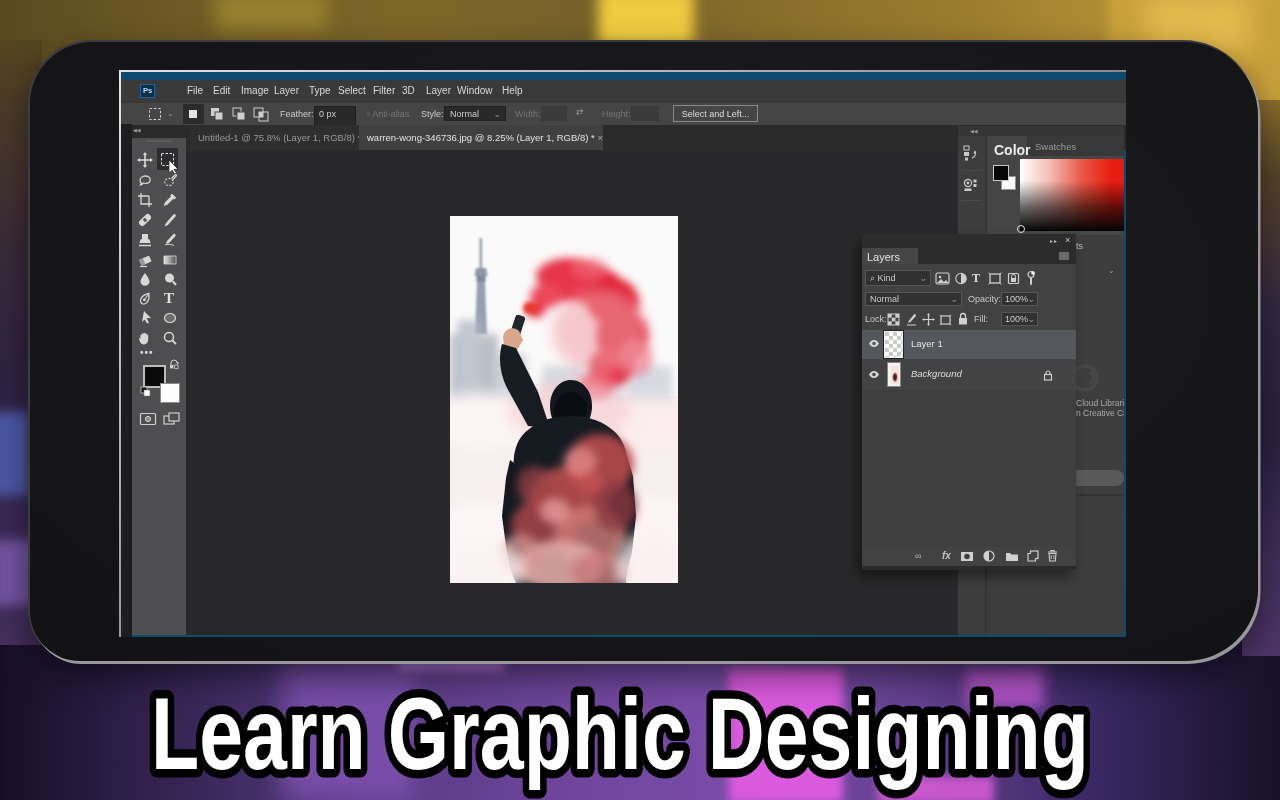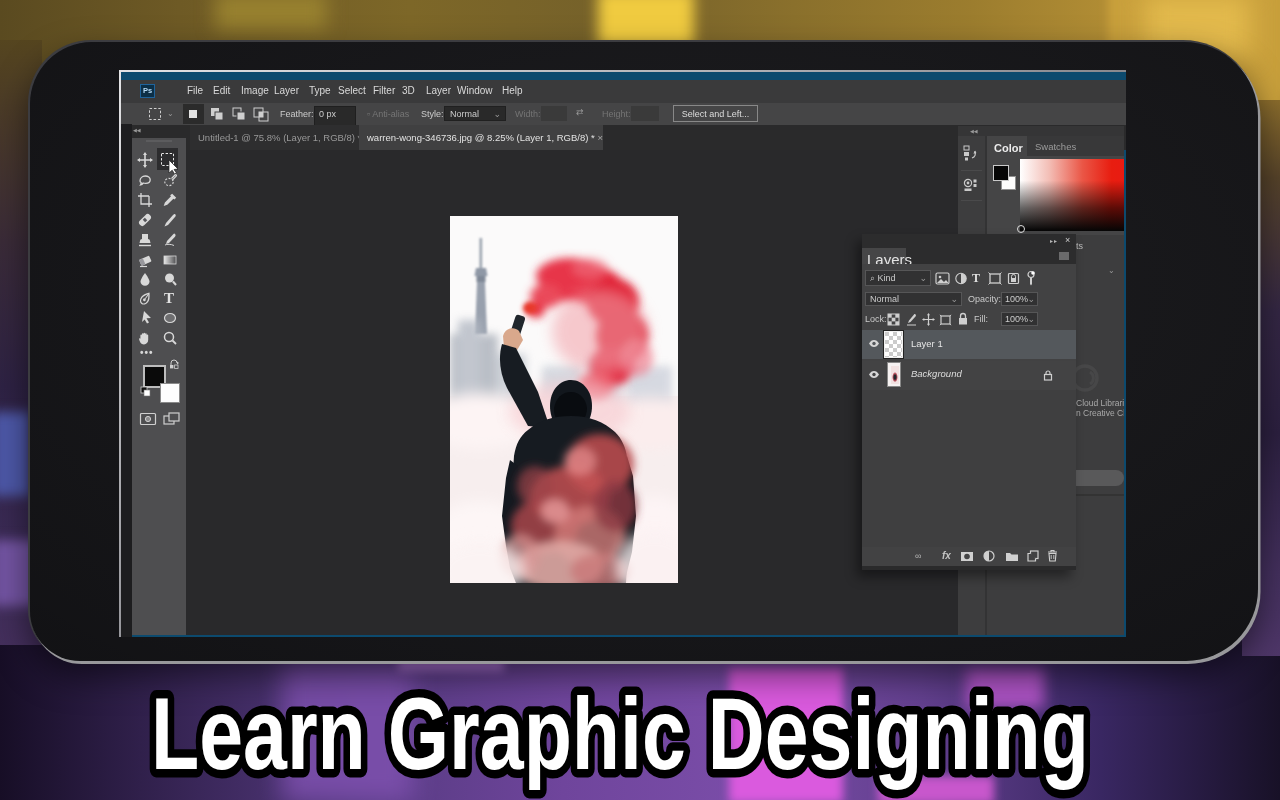--- a/index.html
+++ b/index.html
@@ -460,21 +460,21 @@
       <svg class="abs" style="left:5px;top:52px" width="15" height="14" viewBox="0 0 15 14">
         <circle cx="5" cy="5" r="3.6" fill="none" stroke="#c9c9c9" stroke-width="1.2"></circle>
         <circle cx="5" cy="5" r="1.4" fill="#c9c9c9"></circle>
         <rect x="10.5" y="1.5" width="3" height="3" fill="#c9c9c9"></rect>
         <rect x="10.5" y="6" width="3" height="3" fill="#c9c9c9"></rect>
         <rect x="1.5" y="10.5" width="7" height="2.5" fill="#c9c9c9"></rect>
       </svg>
       <div class="abs" style="left:3px;top:74px;width:21px;height:1px;background:#4a4a4b"></div>
       <div class="abs" id="colorpanel" style="left:29px;top:10px;width:137px;height:99px;background:#454546">
         <div class="abs" style="left:0;top:0;width:137px;height:20px;background:#383839"></div>
-        <div class="abs" style="left:0;top:0;width:40px;height:20px;background:#454546;color:#ececec;font-size:11px;font-weight:bold;padding:6px 0 0 7px">Color</div>
+        <div class="abs" style="left:0;top:0;width:40px;height:20px;background:#454546;color:#ececec;font-size:14px;font-weight:bold;padding:6px 0 0 7px">Color</div>
         <span class="abs" style="left:48px;top:5px;color:#9b9b9b;font-size:9.5px">Swatches</span>
         <div class="abs" style="left:6px;top:29px;width:16px;height:16px;background:#060606;border:1px solid #c9c9c9;z-index:2"></div>
         <div class="abs" style="left:14px;top:40px;width:15px;height:14px;background:#fcfcfc;border:1px solid #909090"></div>
         <div class="abs" style="left:33px;top:23px;width:104px;height:72px;background:
           linear-gradient(180deg, rgba(0,0,0,0) 30%, rgba(0,0,0,.6) 68%, #050505 100%),
           linear-gradient(90deg, #ffffff 0%, #f3beb6 28%, #ea5646 60%, #e81d10 88%, #e81b12 100%)"></div>
         <div class="abs" style="left:30px;top:89px;width:8px;height:8px;border:1.3px solid #ddd;border-radius:50%"></div>
       </div>
       <div class="abs" style="left:118px;top:112px;width:48px;height:16px;background:#3d3d3e;color:#bbb;font-size:9px;padding-top:3px">ts</div>
       <span class="abs" style="left:150px;top:140px;color:#999;font-size:8px">⌄</span>
@@ -484,21 +484,21 @@
       </svg>
       <div class="abs" style="left:118px;top:272px;width:48px;height:22px;overflow:hidden;color:#a9a9a9;font-size:8.5px;line-height:10px;white-space:nowrap">Cloud Librari<br>n Creative Clo</div>
       <div class="abs" style="left:118px;top:344px;width:48px;height:16px;background:#59595a;border-radius:0 8px 8px 0"></div>
       <div class="abs" style="left:118px;top:368px;width:48px;height:2px;background:#333"></div>
     </div>
     <div class="abs" id="layers">
       <div class="abs" style="left:0;top:0;width:214px;height:14px;background:#2c2c2d"></div>
       <span class="abs" style="left:188px;top:3px;color:#b5b5b5;font-size:6px;letter-spacing:1px">▸▸</span>
       <span class="abs" style="left:203px;top:1px;color:#ccc;font-size:9px">×</span>
       <div class="abs" style="left:0;top:14px;width:214px;height:16px;background:#2c2c2d"></div>
-      <div class="abs" style="left:0;top:14px;width:44px;height:16px;background:#464647;color:#e3e3e3;font-size:15px;padding:3px 0 0 5px">Layers</div>
+      <div class="abs" style="left:0;top:14px;width:56px;height:16px;background:#464647;color:#e3e3e3;font-size:11px;padding:3px 0 0 5px">Layers</div>
       <div class="abs" style="left:197px;top:18px;width:10px;height:8px;background:#6a6a6b"></div>
       <div class="abs" style="left:0;top:30px;width:214px;height:283px;background:#424243"></div>
       <div class="abs" style="left:3px;top:36px;width:66px;height:16px;background:#313132;border:1px solid #565657;color:#ccc;font-size:9px;padding:2px 0 0 4px">⌕ Kind <span style="position:absolute;right:3px;color:#999">⌄</span></div>
       <svg class="abs" style="left:73px;top:38px" width="15" height="13" viewBox="0 0 15 13">
         <rect x="1" y="1" width="13" height="11" rx="1.5" fill="none" stroke="#cfcfcf" stroke-width="1.2"></rect>
         <circle cx="5" cy="5" r="1.3" fill="#cfcfcf"></circle>
         <path d="M2 11l4-4 3 3 2-2 2.5 3z" fill="#cfcfcf"></path>
       </svg>
       <svg class="abs" style="left:92px;top:38px" width="14" height="13" viewBox="0 0 14 13">
         <circle cx="7" cy="6.5" r="5.2" fill="none" stroke="#cfcfcf" stroke-width="1.1"></circle>

